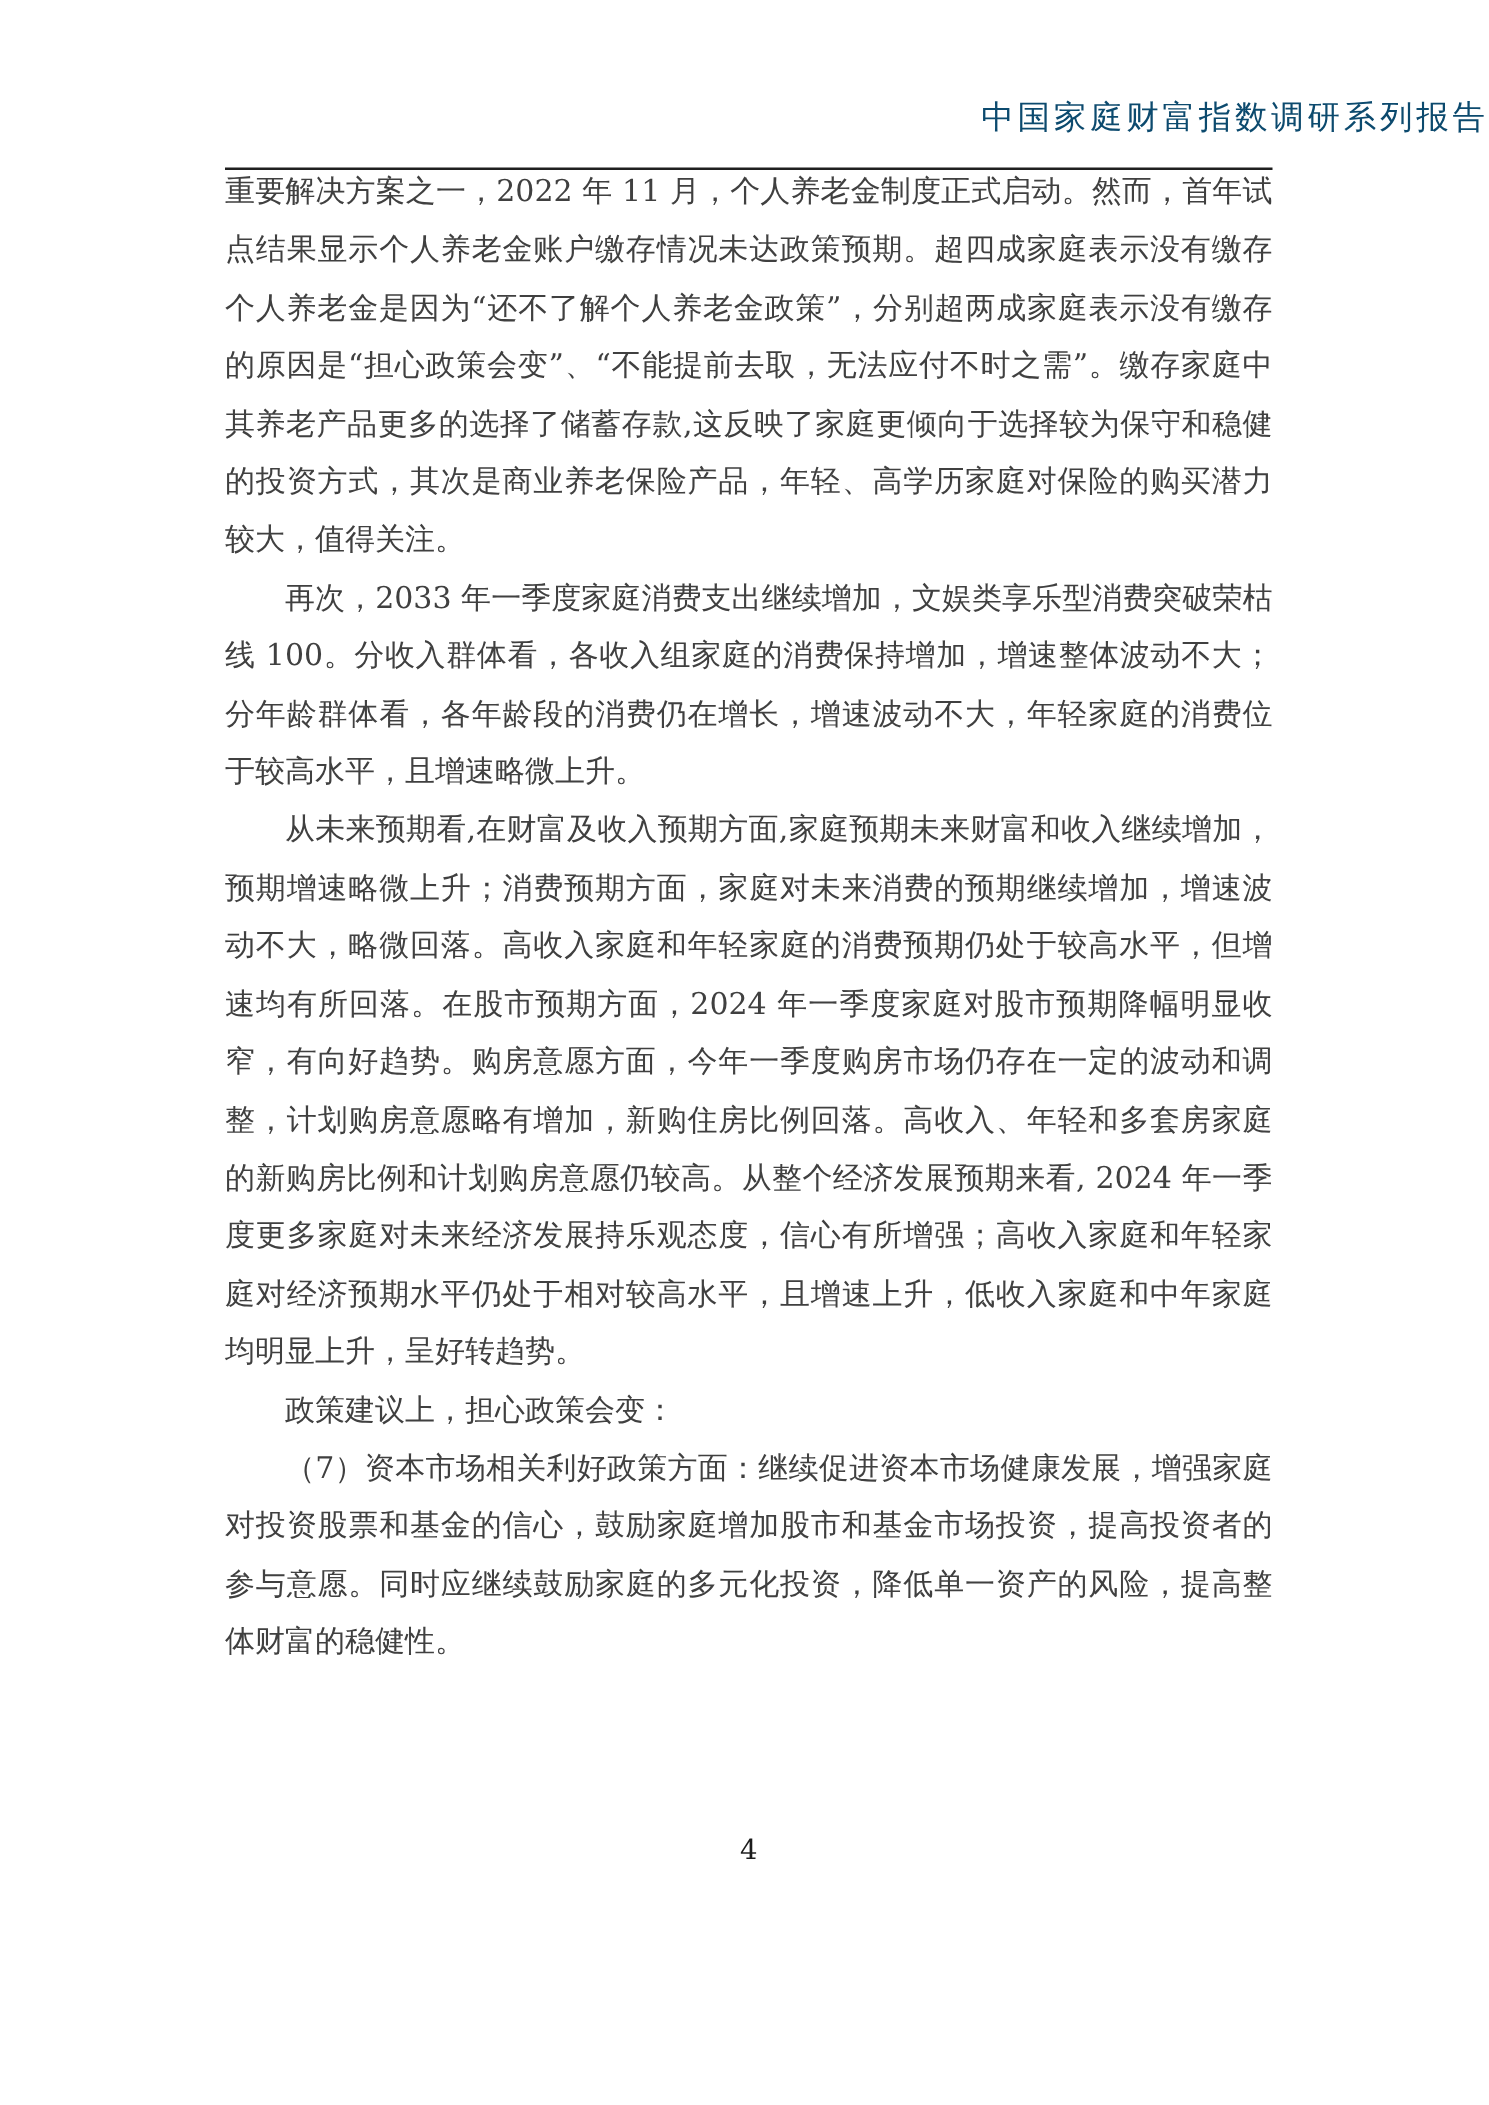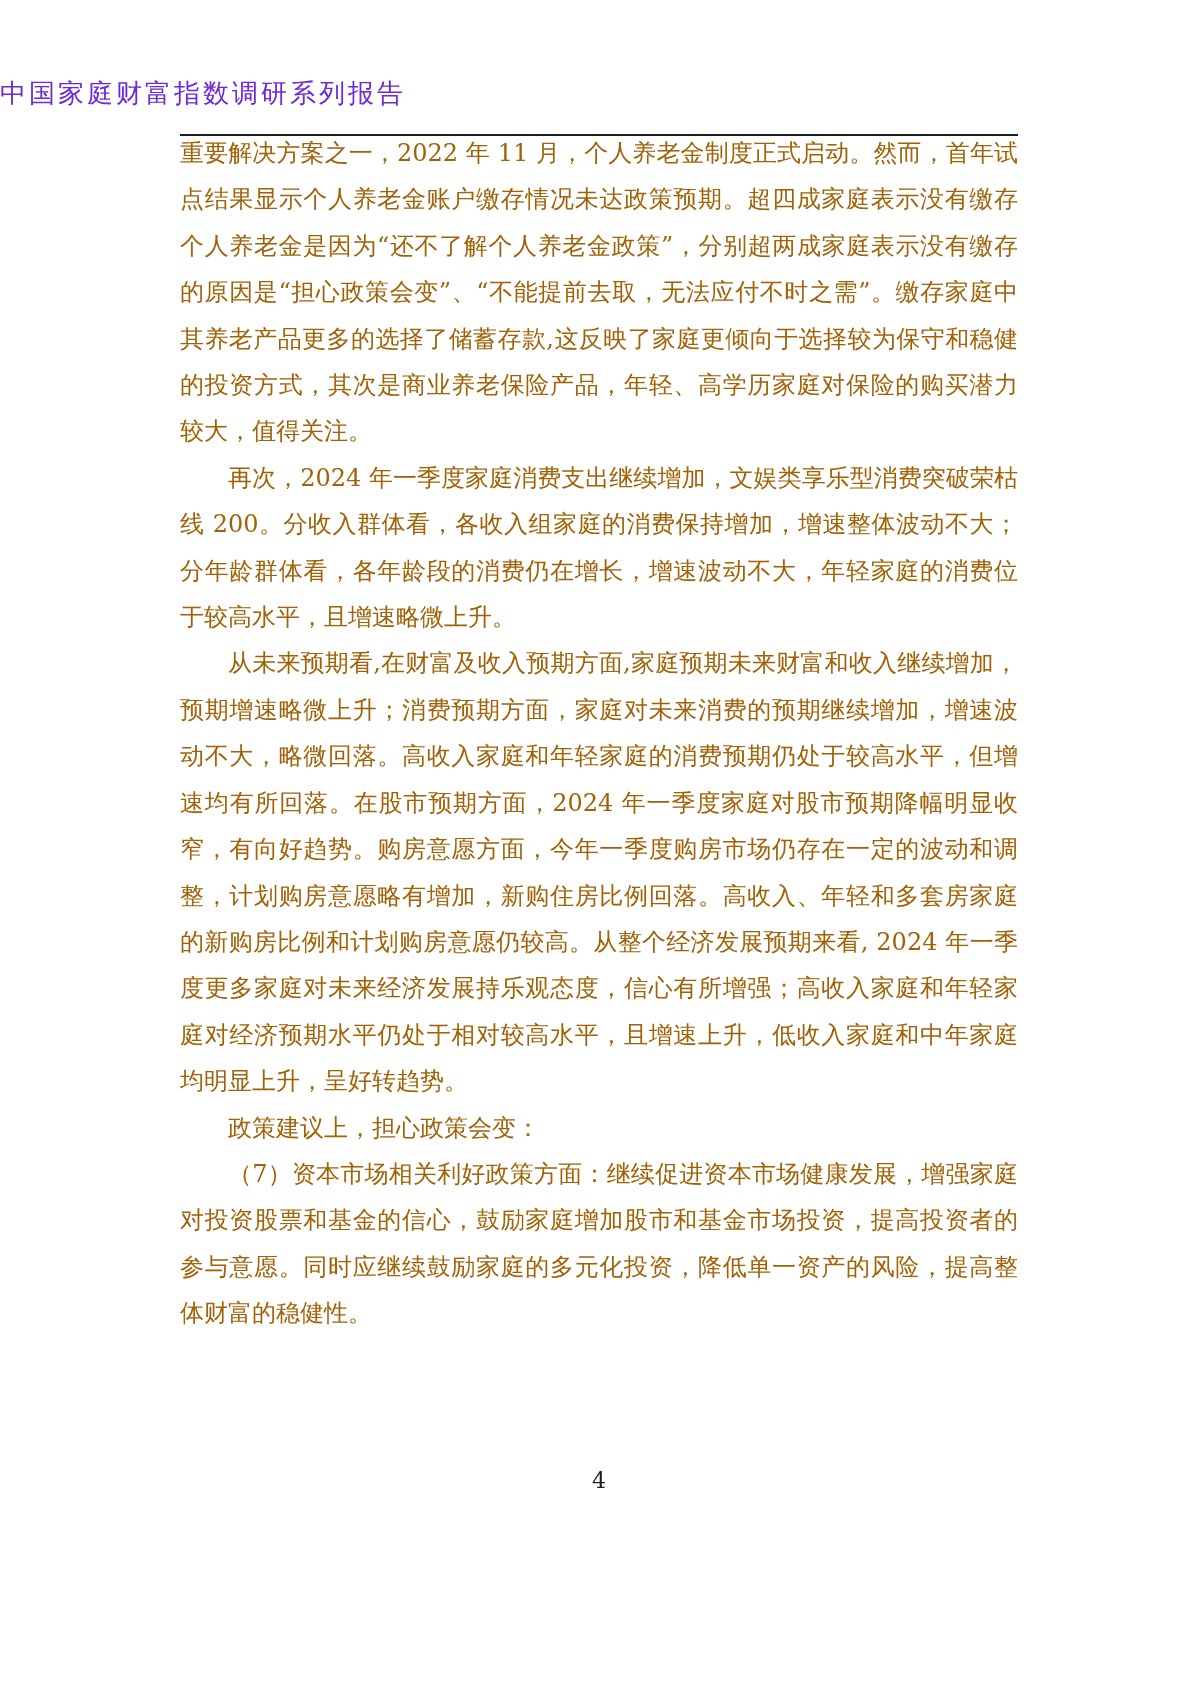--- a/index.html
+++ b/index.html
@@ -14,45 +14,45 @@
     background: #ffffff;
     overflow: hidden;
     font-family: "DejaVu Serif", "Liberation Serif", serif;
     color: #1c1c1c;
   }
   .header-title {
     position: absolute;
     top: 76px;
     left: 0;
     width: 1191px;
-    text-align: left;
+    text-align: right;
     font-size: 26px;
     letter-spacing: 3px;
     font-weight: 400;
-    color: #6d28d9;
+    color: #0c4a6e;
     white-space: nowrap;
   }
   .header-rule {
     position: absolute;
     top: 134px;
     left: 180px;
     width: 838px;
     height: 0;
     border-top: 2px solid #1f1f1f;
   }
   .doc-body {
     position: absolute;
     top: 130px;
     left: 180px;
     width: 838px;
     font-size: 24px;
     line-height: 46.4px;
     text-align: justify;
     text-justify: inter-ideograph;
-    color: #a16207;
+    color: #404040;
   }
   .doc-body p {
     margin: 0;
     padding: 0;
     text-indent: 2em;
   }
   .doc-body p.no-indent {
     text-indent: 0;
   }
   .page-number {
@@ -69,21 +69,21 @@
 <body>
 
 <div class="page">
 
   <div class="header-title">中国家庭财富指数调研系列报告</div>
 
   <div class="header-rule"></div>
 
   <div class="doc-body">
     <p class="no-indent">重要解决方案之一，2022 年 11 月，个人养老金制度正式启动。然而，首年试点结果显示个人养老金账户缴存情况未达政策预期。超四成家庭表示没有缴存个人养老金是因为“还不了解个人养老金政策”，分别超两成家庭表示没有缴存的原因是“担心政策会变”、“不能提前去取，无法应付不时之需”。缴存家庭中其养老产品更多的选择了储蓄存款,这反映了家庭更倾向于选择较为保守和稳健的投资方式，其次是商业养老保险产品，年轻、高学历家庭对保险的购买潜力较大，值得关注。</p>
-    <p>再次，2024 年一季度家庭消费支出继续增加，文娱类享乐型消费突破荣枯线 200。分收入群体看，各收入组家庭的消费保持增加，增速整体波动不大；分年龄群体看，各年龄段的消费仍在增长，增速波动不大，年轻家庭的消费位于较高水平，且增速略微上升。</p>
+    <p>再次，2033 年一季度家庭消费支出继续增加，文娱类享乐型消费突破荣枯线 100。分收入群体看，各收入组家庭的消费保持增加，增速整体波动不大；分年龄群体看，各年龄段的消费仍在增长，增速波动不大，年轻家庭的消费位于较高水平，且增速略微上升。</p>
     <p>从未来预期看,在财富及收入预期方面,家庭预期未来财富和收入继续增加，预期增速略微上升；消费预期方面，家庭对未来消费的预期继续增加，增速波动不大，略微回落。高收入家庭和年轻家庭的消费预期仍处于较高水平，但增速均有所回落。在股市预期方面，2024 年一季度家庭对股市预期降幅明显收窄，有向好趋势。购房意愿方面，今年一季度购房市场仍存在一定的波动和调整，计划购房意愿略有增加，新购住房比例回落。高收入、年轻和多套房家庭的新购房比例和计划购房意愿仍较高。从整个经济发展预期来看, 2024 年一季度更多家庭对未来经济发展持乐观态度，信心有所增强；高收入家庭和年轻家庭对经济预期水平仍处于相对较高水平，且增速上升，低收入家庭和中年家庭均明显上升，呈好转趋势。</p>
     <p>政策建议上，担心政策会变：</p>
     <p>（7）资本市场相关利好政策方面：继续促进资本市场健康发展，增强家庭对投资股票和基金的信心，鼓励家庭增加股市和基金市场投资，提高投资者的参与意愿。同时应继续鼓励家庭的多元化投资，降低单一资产的风险，提高整体财富的稳健性。</p>
   </div>
 
   <div class="page-number">4</div>
 
 </div>
 
 </body></html>

